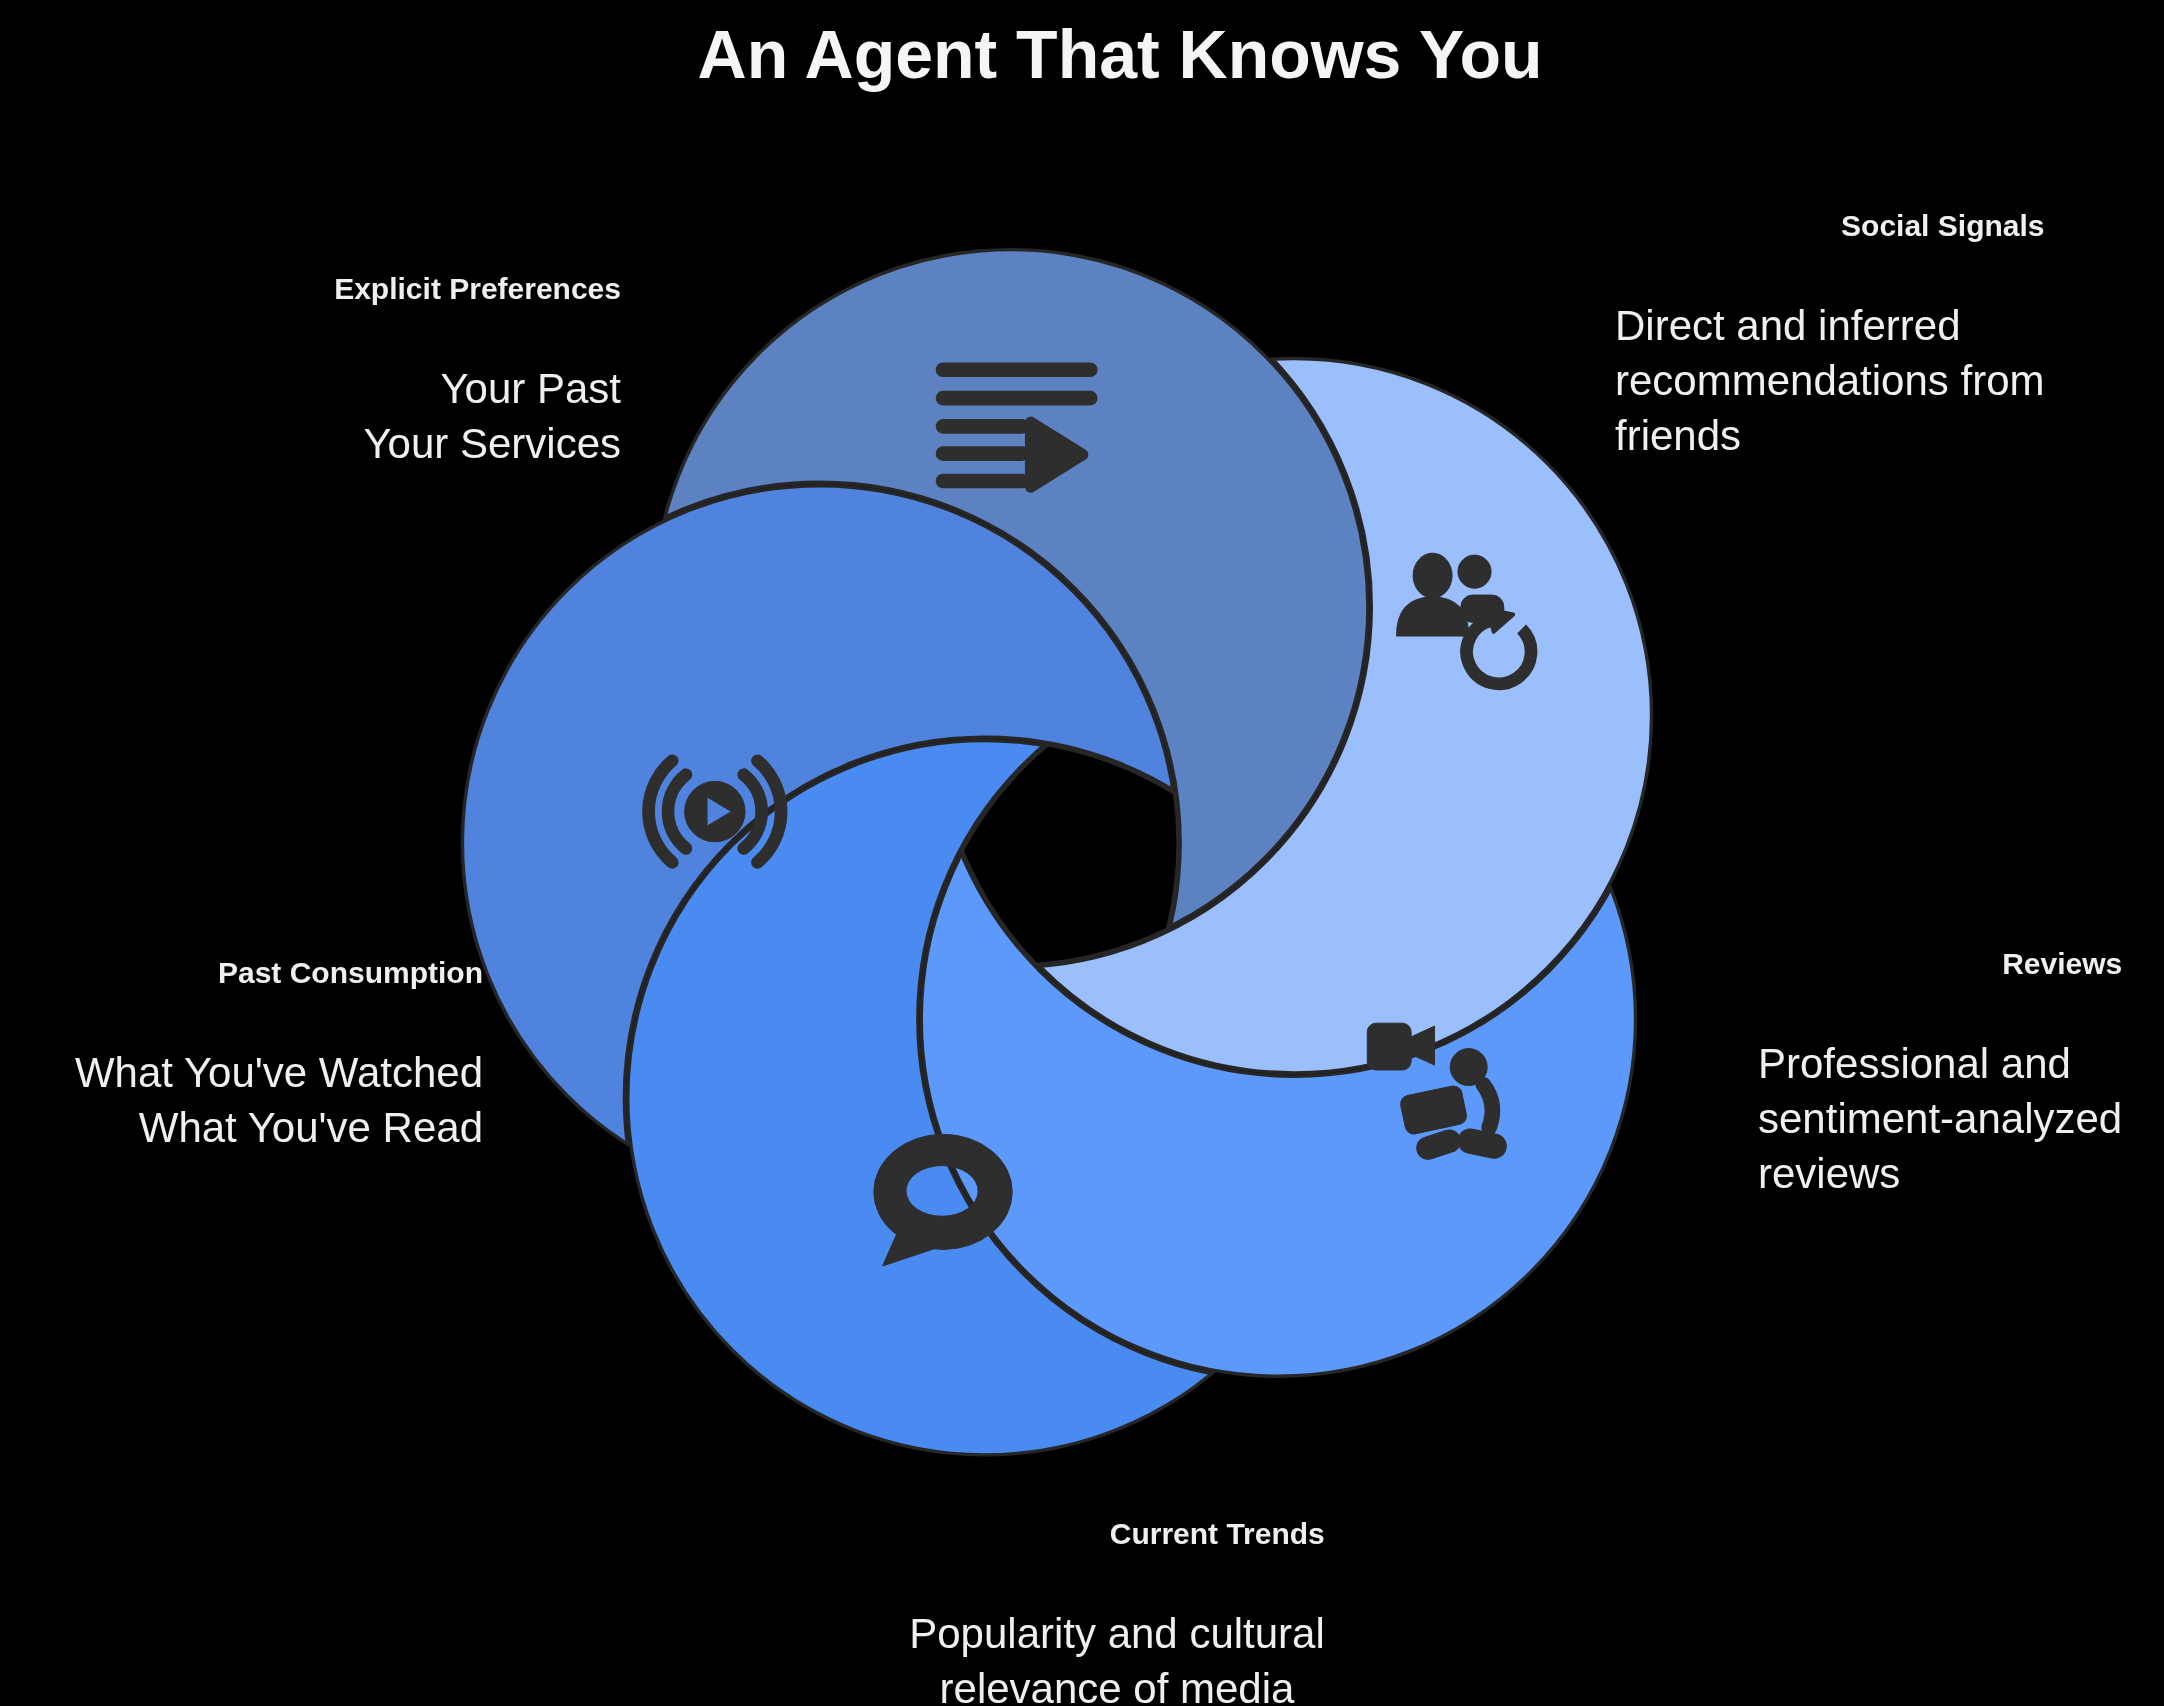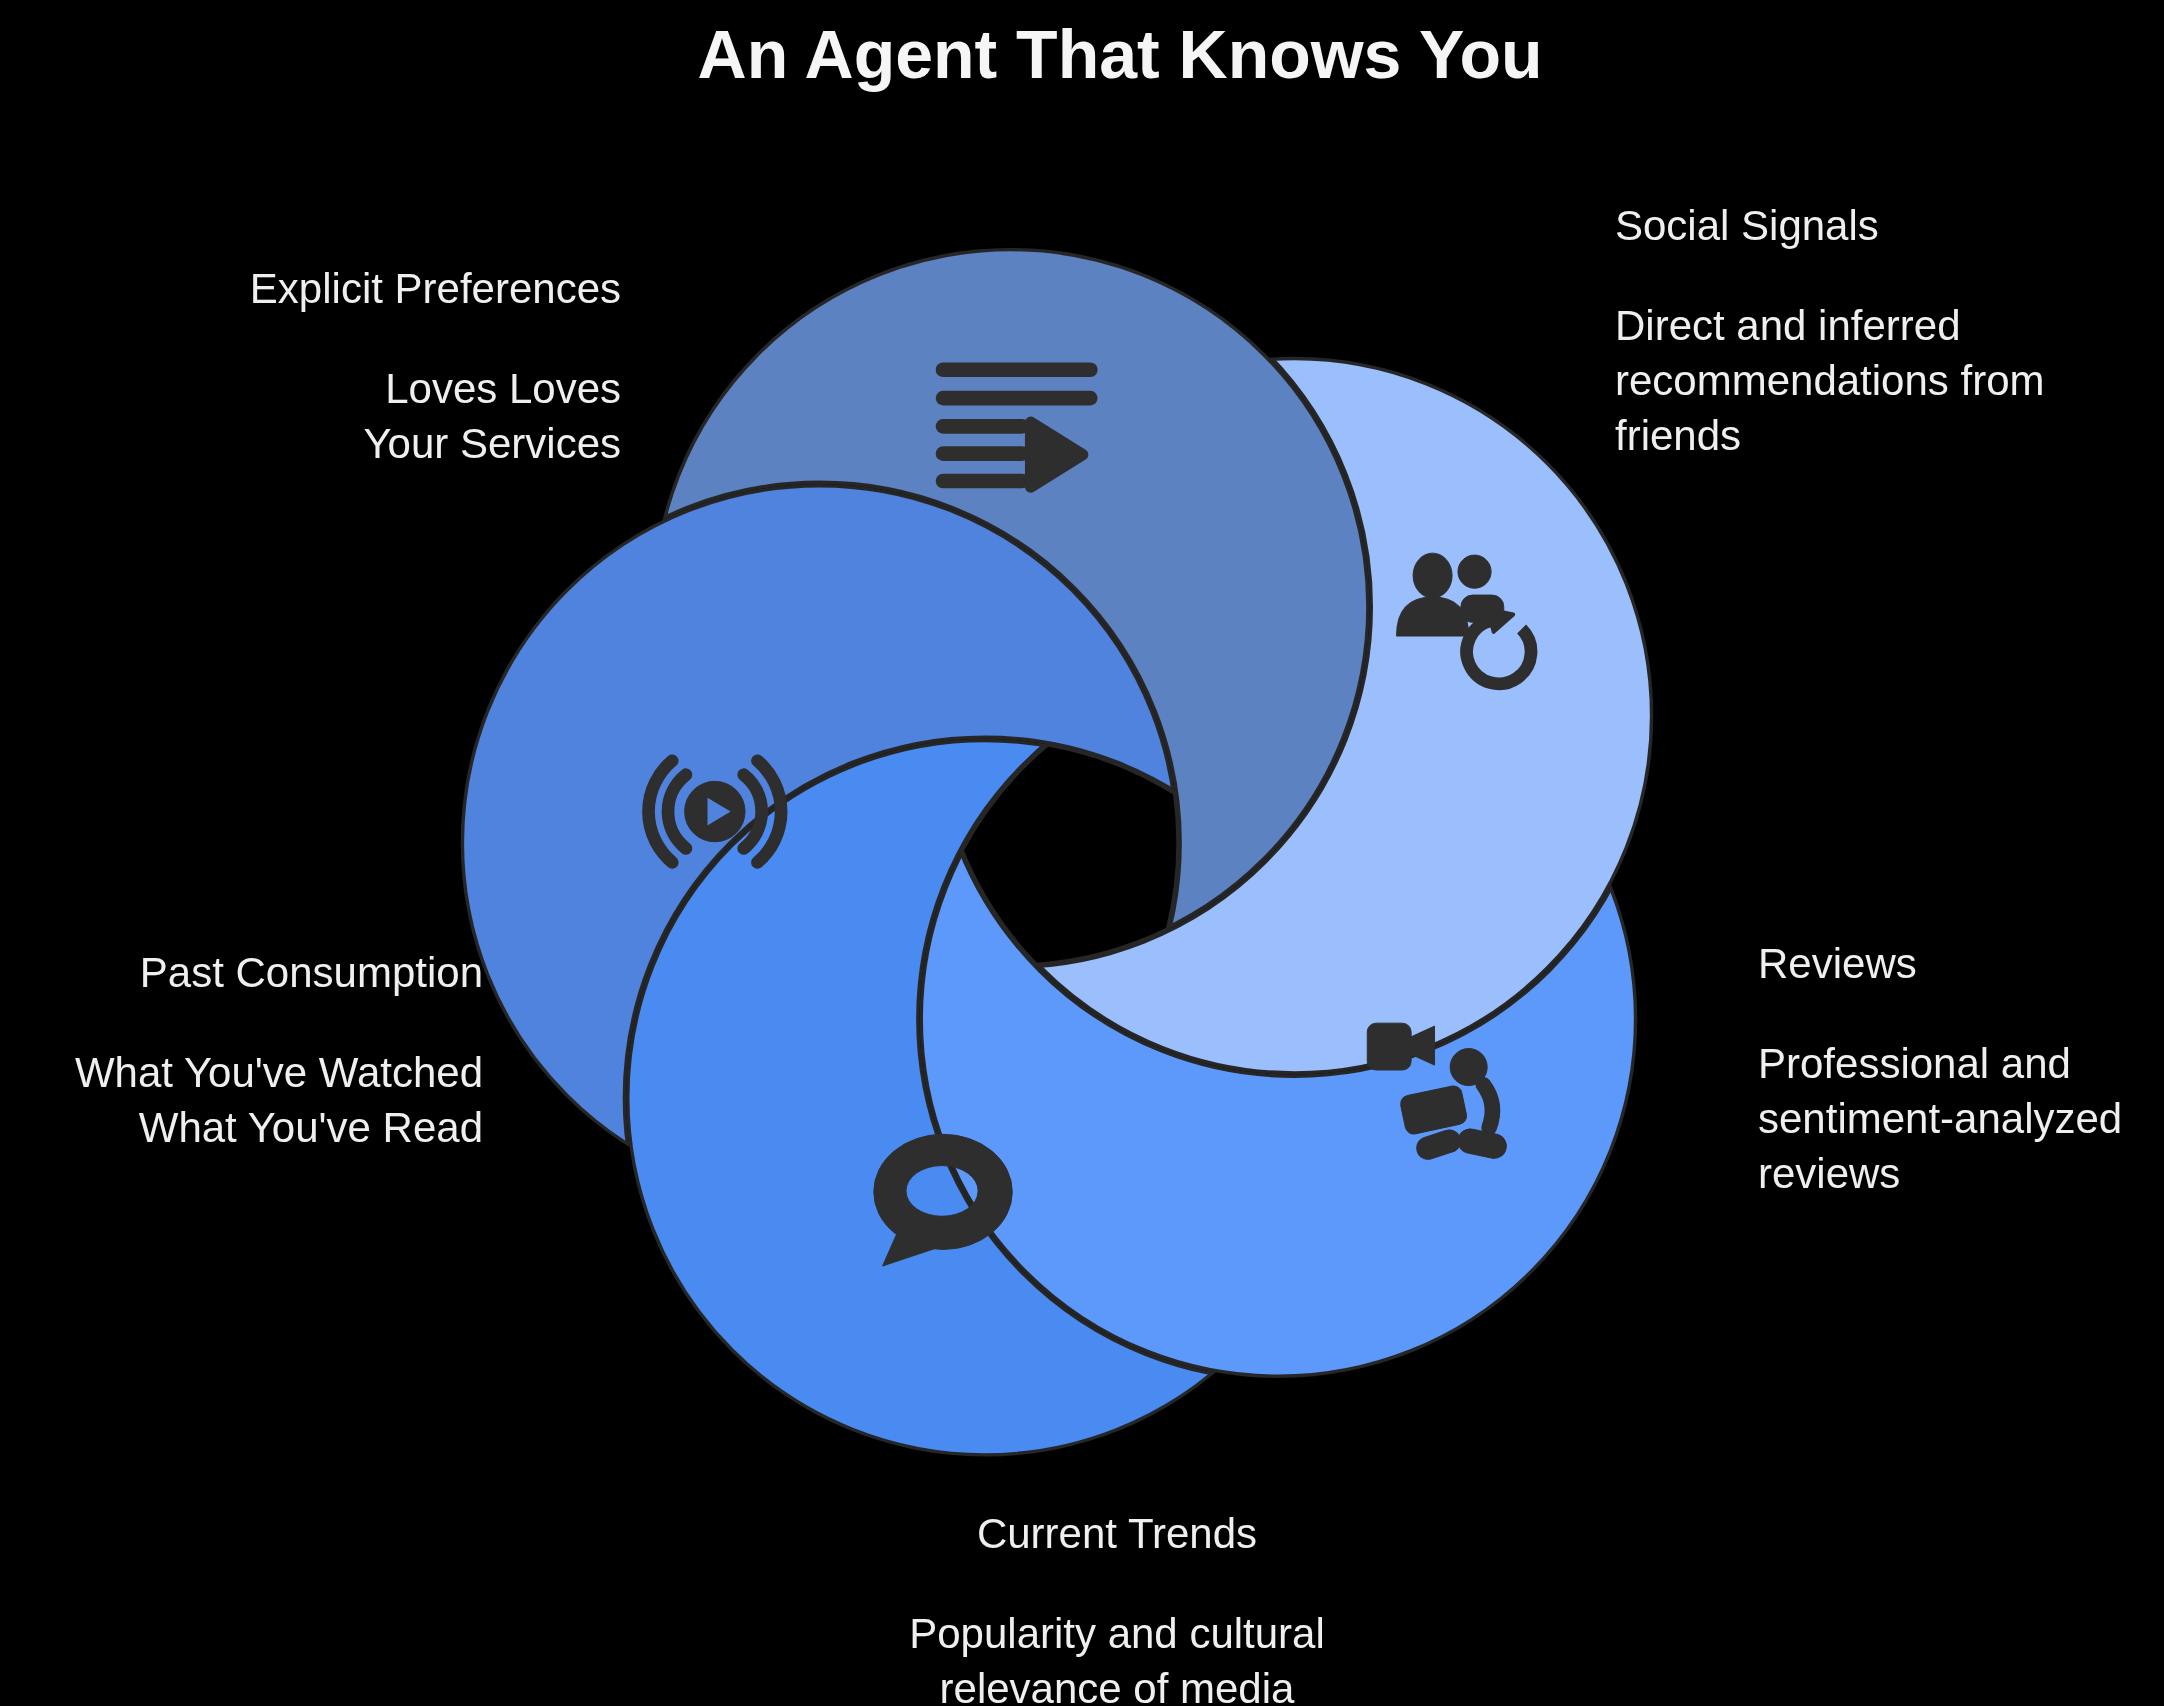--- a/index.html
+++ b/index.html
@@ -15,21 +15,21 @@
     position: absolute;
     left: 1120px; top: 13.7px;
     transform: translateX(-50%);
     font-size: 68px; font-weight: 700;
     color: #f5f5f5;
     white-space: nowrap;
     line-height: 1.2;
   }
   .label { position: absolute; color: #efefef; }
   .label .label-heading {
-    font-size: 42px; font-weight: 400; line-height: 56px; white-space: nowrap;
+    font-size: 30px; font-weight: 700; line-height: 56px; white-space: nowrap; text-align: right;
   }
   .label .label-body {
     margin-top: 44px; font-size: 42px; font-weight: 400; line-height: 55px;
   }
   .label .label-body div { white-space: nowrap; }
   .align-right { text-align: right; }
   .align-left  { text-align: left; }
   .align-center{ text-align: center; transform: translateX(-50%); }
   .pos-explicit { right: 1543px; top: 261px; }
   .pos-social   { left: 1615px;  top: 198px; }
@@ -142,21 +142,21 @@
       <path d="M703.4 869.8 A48 48 0 0 1 703.4 794.2" fill="none" stroke-width="13" stroke-linecap="round"></path>
       <path d="M689.3 884.1 A68 68 0 0 1 689.3 779.9" fill="none" stroke-width="13" stroke-linecap="round"></path>
     </g>
   </svg>
 
   <div class="title">An Agent That Knows You</div>
 
   <div class="label align-right pos-explicit">
     <div class="label-heading">Explicit Preferences</div>
     <div class="label-body">
-      <div>Loves Loves</div>
+      <div>Your Past</div>
       <div>Your Services</div>
     </div>
   </div>
 
   <div class="label align-left pos-social">
     <div class="label-heading">Social Signals</div>
     <div class="label-body">
       <div>Direct and inferred</div>
       <div>recommendations from</div>
       <div>friends</div>

